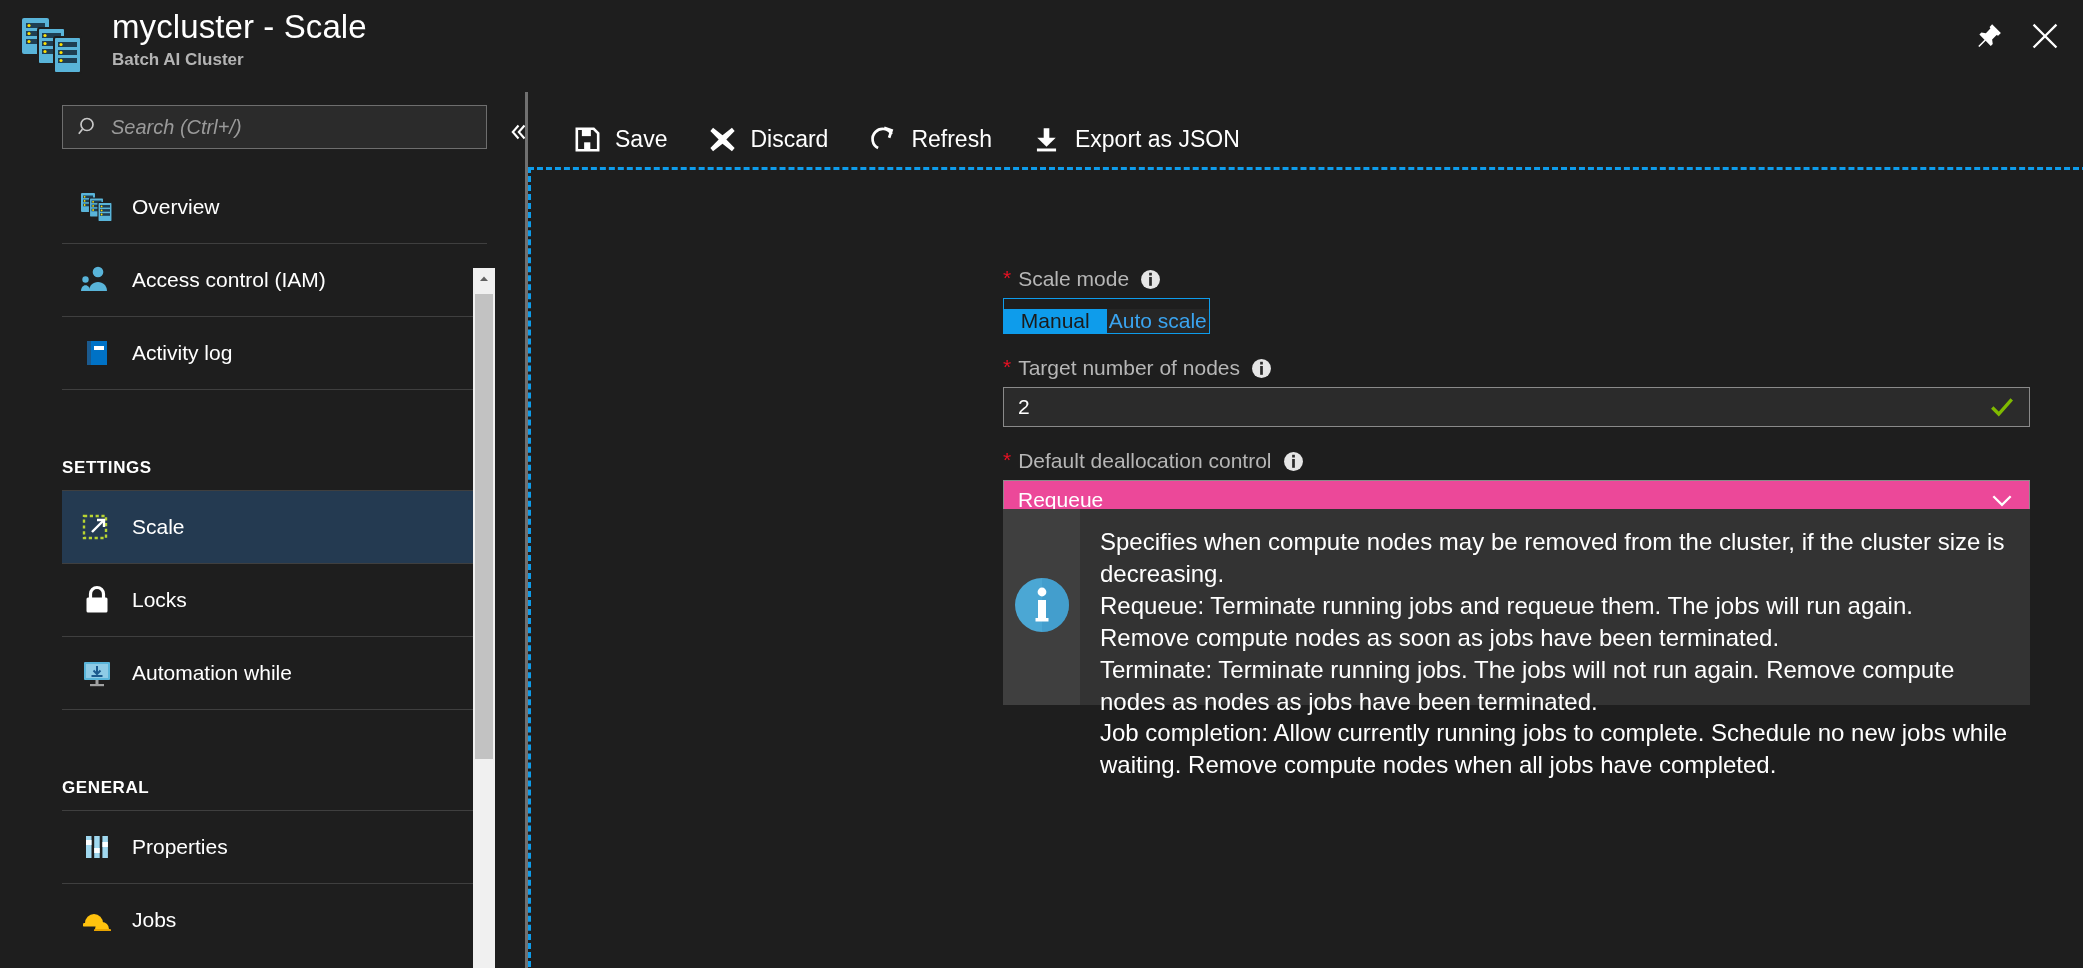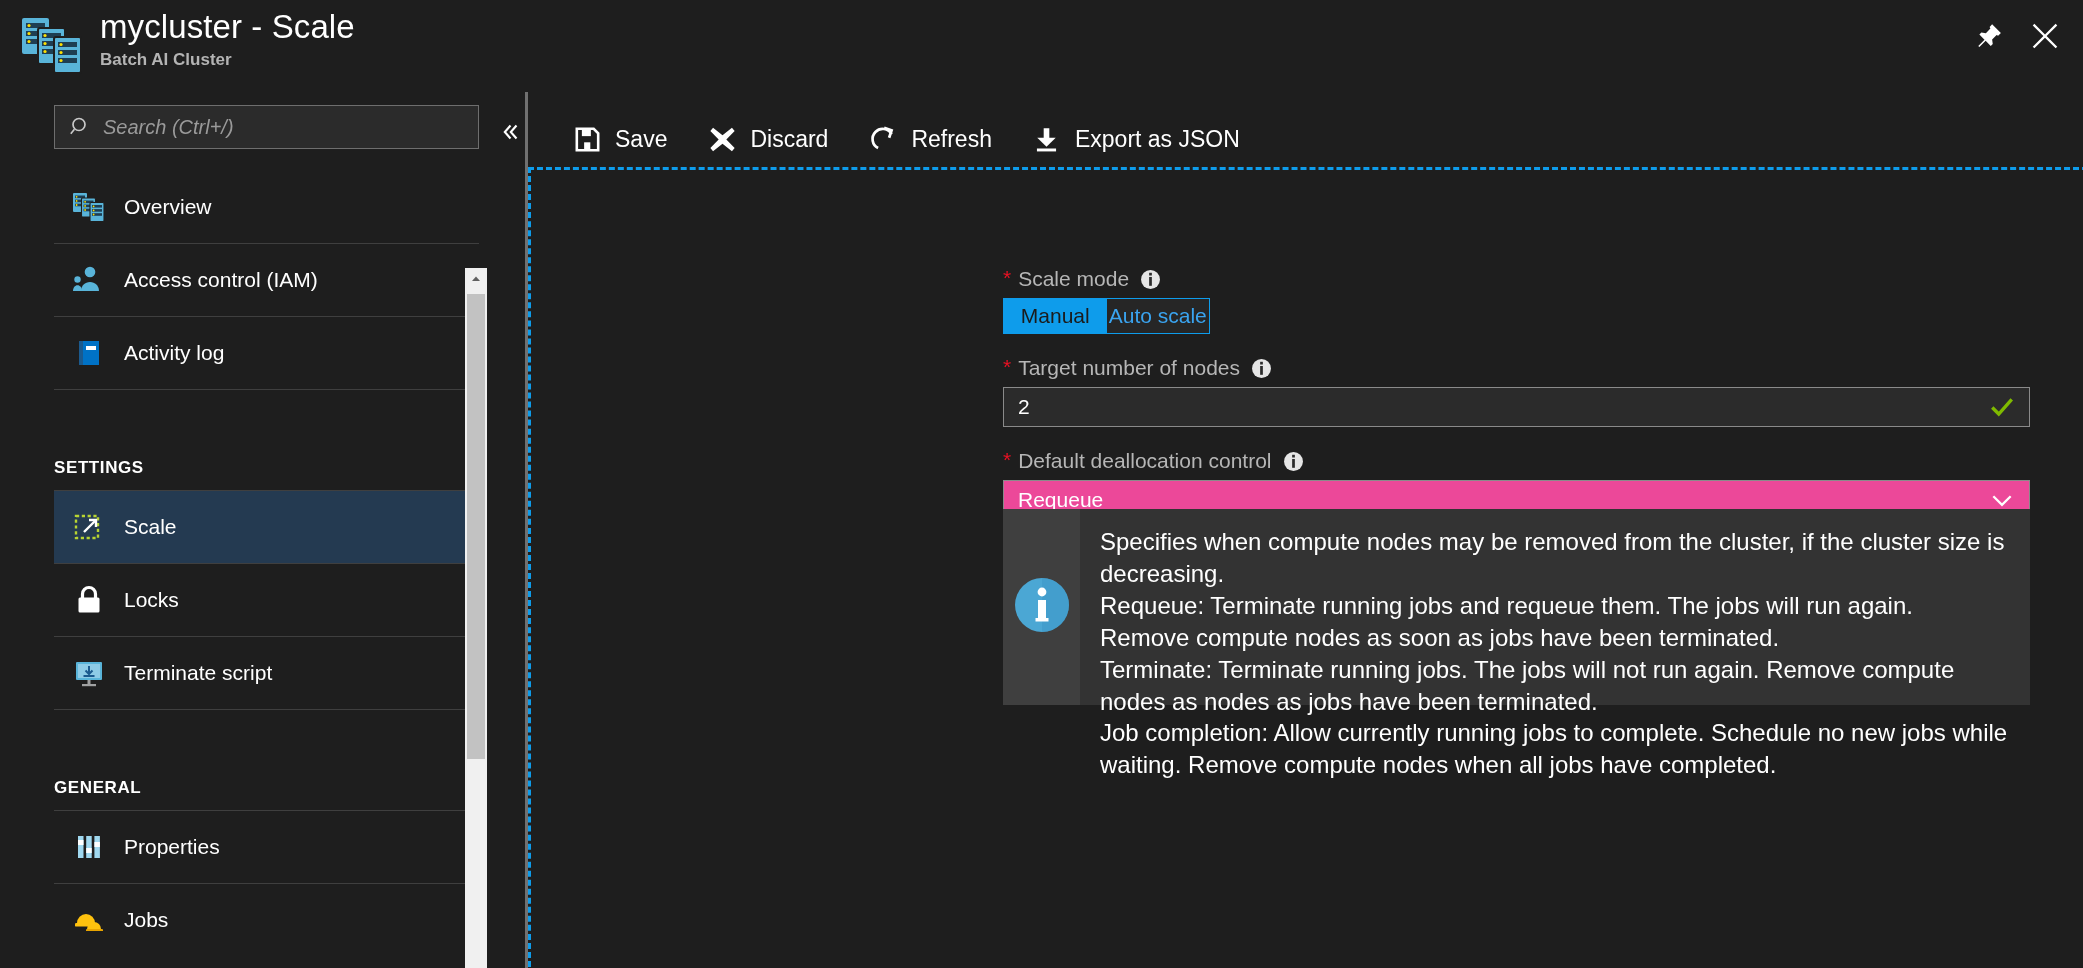--- a/index.html
+++ b/index.html
@@ -7,29 +7,29 @@
     width: 2083px; height: 968px;
     background: #1e1e1e;
     font-family: "Liberation Sans", sans-serif;
     overflow: hidden;
   }
   .blade { position: relative; width: 2083px; height: 968px; background: #1e1e1e; }
 
   
   .titlebar { position: absolute; left: 0; top: 0; width: 2083px; height: 92px; }
   .title-icon { position: absolute; left: 20px; top: 14px; width: 66px; height: 62px; }
-  .title-text { position: absolute; left: 100px; top: 8px; }
+  .title-text { position: absolute; left: 112px; top: 8px; }
   .title-main { font-size: 33px; color: #ffffff; font-weight: 300; letter-spacing: 0.1px; white-space: nowrap; }
   .title-sub { font-size: 17px; color: #b4b4b4; font-weight: 700; margin-top: 4px; white-space: nowrap; }
   .win-btn { position: absolute; top: 14px; width: 44px; height: 44px; display: flex; align-items: center; justify-content: center; cursor: pointer; }
   .pin-btn { right: 72px; }
   .close-btn { right: 16px; }
 
   
-  .leftnav { position: absolute; left: 4px; top: 92px; width: 527px; height: 876px; background: #1e1e1e; }
+  .leftnav { position: absolute; left: 12px; top: 92px; width: 527px; height: 876px; background: #1e1e1e; }
   .searchrow { position: absolute; left: 0; top: 13px; width: 527px; height: 56px; }
   .searchbox { position: absolute; left: 50px; top: 0; width: 425px; height: 44px;
                border: 1px solid #6e6e6e; background: #2b2b2b; display: flex; align-items: center; }
   .search-icon { margin-left: 14px; margin-right: 10px; display: flex; }
   .search-input { flex: 1; background: transparent; border: none; outline: none;
                   color: #d0d0d0; font-size: 20px; font-style: italic;
                   font-family: "Liberation Sans", sans-serif; }
   .search-input::placeholder { color: #9a9a9a; font-style: italic; }
   .collapse-btn { position: absolute; left: 489px; top: 10px; width: 34px; height: 34px;
                   display: flex; align-items: center; justify-content: center; cursor: pointer; }
@@ -66,21 +66,21 @@
   .dashframe { position: absolute; left: 0px; top: 63px; width: 1560px; height: 818px;
                border-top: 3px dashed #0e9ceb; border-left: 3px dashed #0e9ceb; }
 
   
   .form { position: absolute; left: 475px; top: 160px; width: 1027px; }
   .flabel { display: flex; align-items: center; height: 30px; margin-bottom: 4px; }
   .req { color: #e81123; font-size: 21px; line-height: 1; margin-right: 7px; margin-top: -4px; }
   .flabel .ltxt { font-size: 21px; color: #b6b6b6; font-weight: 400; }
   .info-dot { margin-left: 11px; display: flex; align-items: center; }
 
-  .toggle { display: flex; width: 207px; height: 36px; border: 1px solid #0e9ceb; margin-bottom: 19px; }
+  .toggle { display: flex; width: 207px; height: 36px; border: 1px solid #0e9ceb; margin-bottom: 19px; align-items: flex-end; }
   .toggle div { flex: 1; display: flex; align-items: center; justify-content: center;
                 font-size: 21px; cursor: pointer; }
   .toggle .on { background: #0e9ceb; color: #1b1b1b; }
   .toggle .off { background: #262626; color: #3aa4f0; }
 
   .textfield { position: relative; width: 1027px; height: 40px; border: 1px solid #8a8a8a;
                background: #2b2b2b; display: flex; align-items: center; margin-bottom: 19px; }
   .textfield input { flex: 1; background: transparent; border: none; outline: none;
                      color: #ffffff; font-size: 21px; padding-left: 14px;
                      font-family: "Liberation Sans", sans-serif; }
@@ -251,21 +251,21 @@
         <span class="ni-icon">
           <svg width="32" height="32" viewBox="0 0 32 32">
             <rect x="3" y="5" width="26" height="18" rx="1" fill="#59b4d9"></rect>
             <rect x="5" y="7" width="22" height="14" fill="#8ecbe6"></rect>
             <path d="M16 9v7M12.5 13.5L16 17l3.5-3.5" fill="none" stroke="#1b5a8e" stroke-width="2"></path>
             <rect x="10.5" y="18" width="11" height="2" fill="#1b5a8e"></rect>
             <rect x="14.5" y="23" width="3" height="4" fill="#a0a1a2"></rect>
             <rect x="9" y="27" width="14" height="2.2" fill="#a0a1a2"></rect>
           </svg>
         </span>
-        <span class="ni-label">Terminate script</span>
+        <span class="ni-label">Automation while</span>
       </div>
 
       <div class="navgap"></div>
       <div class="navgroup">
         <span>GENERAL</span>
       </div>
 
       <div class="navitem">
         <span class="ni-icon">
           <svg width="30" height="32" viewBox="0 0 30 32">

